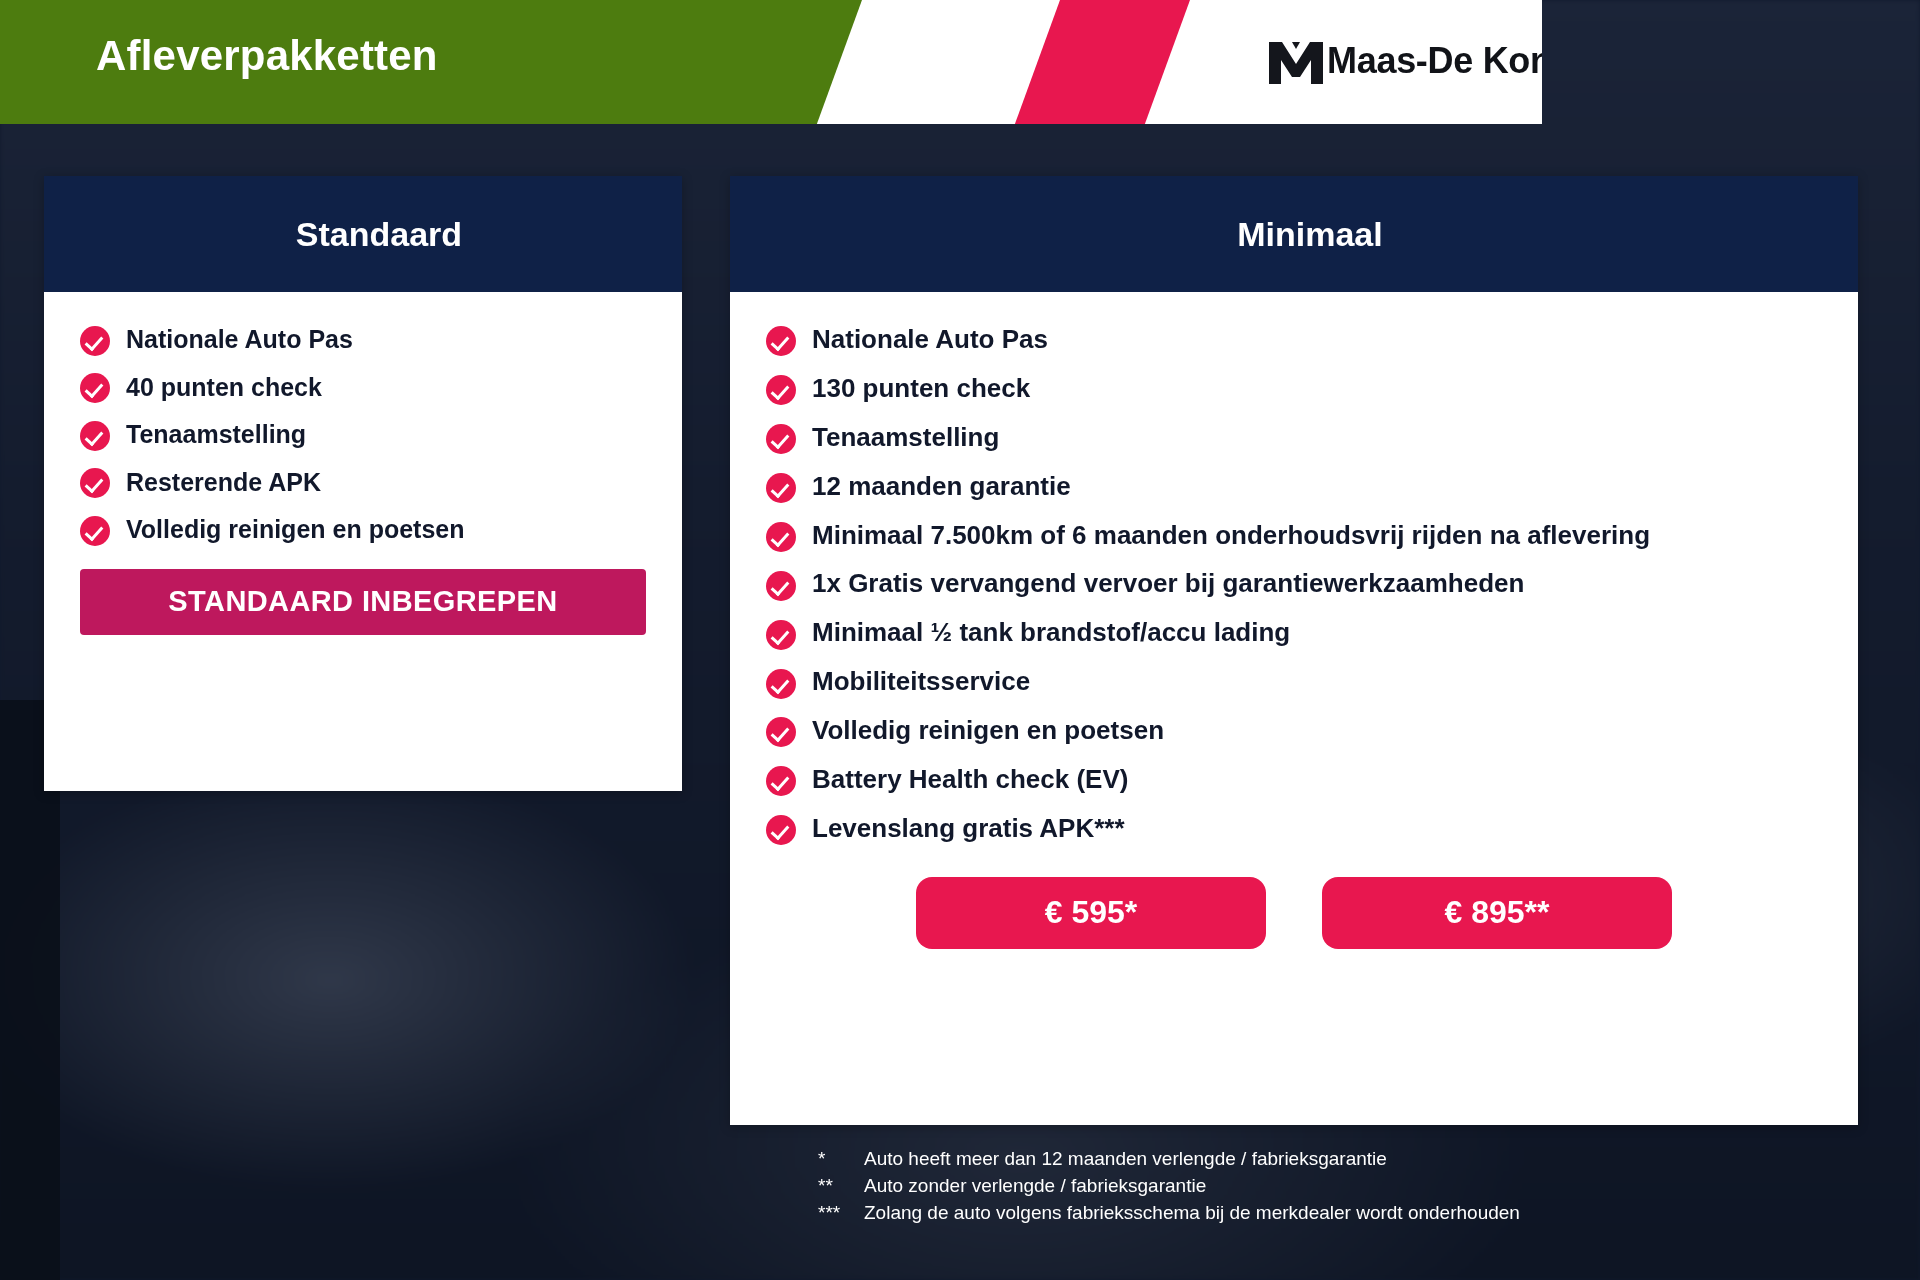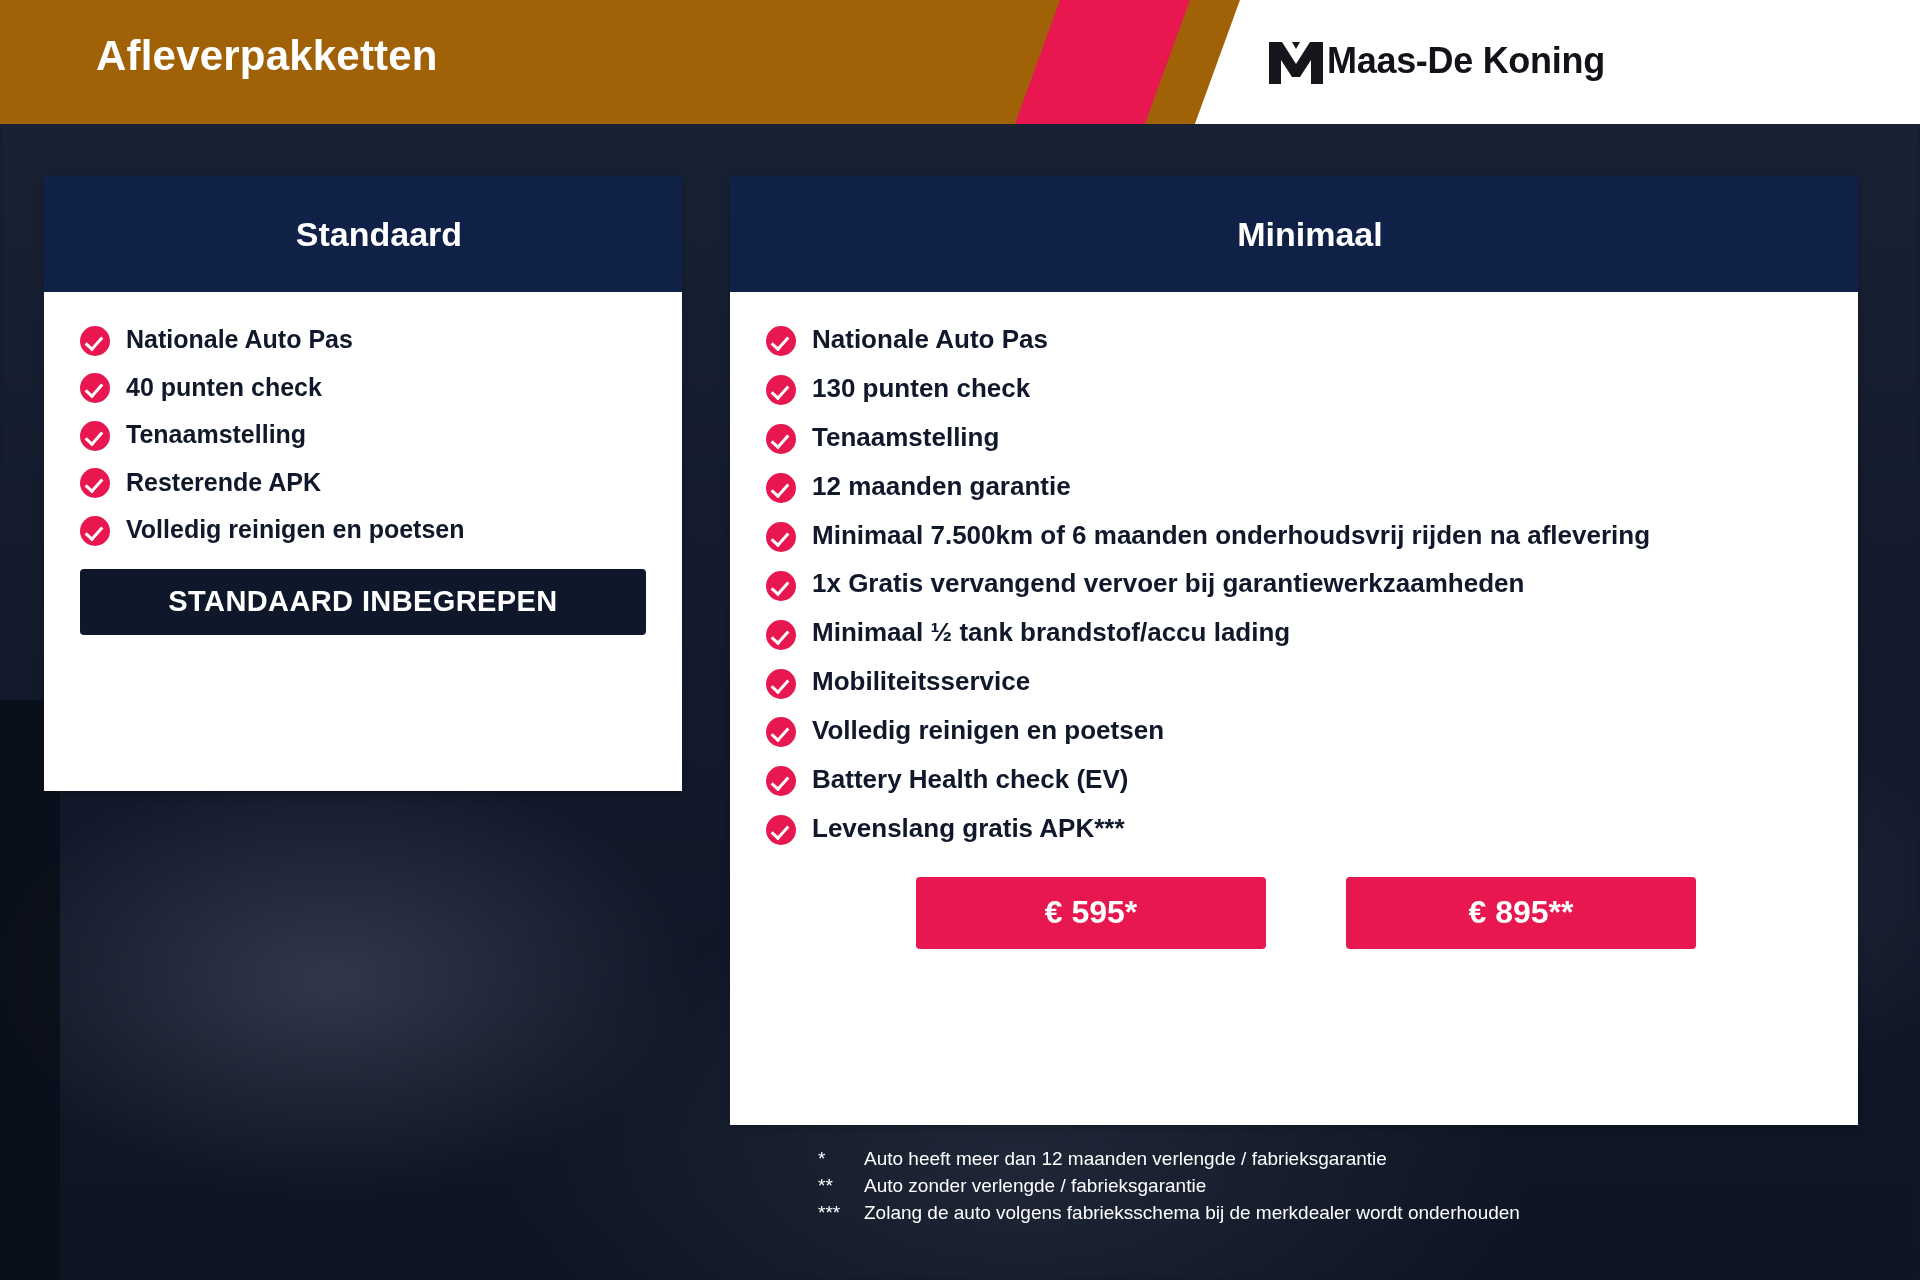--- a/index.html
+++ b/index.html
@@ -37,22 +37,22 @@
     left: 0; top: 700px;
     width: 60px; height: 580px;
     background: #0a0f1a;
     opacity: 0.9;
   }
 
   
   .header {
     position: absolute;
     left: 0; top: 0;
-    width: 1920px; height: 124px;
-    background: #a16207;
+    width: 1542px; height: 124px;
+    background: #4d7c0f;
     overflow: hidden;
   }
   .header-white {
     position: absolute;
     right: 0; top: 0;
     width: 740px; height: 124px;
     background: #ffffff;
     transform: skewX(-20deg);
     transform-origin: top left;
     right: -60px;
@@ -159,21 +159,21 @@
   .feat-text {
     color: #11182b;
     font-size: 25px;
     font-weight: bold;
     line-height: 1.38;
   }
   .card-app .feat-text { font-size: 26px; }
 
   .btn-standard {
     margin: 22px 36px 0 36px;
-    background: #0f172a;
+    background: #be185d;
     height: 66px;
     display: flex;
     align-items: center;
     justify-content: center;
     border-radius: 4px;
   }
   .btn-standard span {
     color: #ffffff;
     font-size: 29px;
     font-weight: bold;
@@ -185,22 +185,21 @@
     gap: 56px;
     margin-top: 30px;
   }
   .price-btn {
     background: #e8174f;
     width: 350px;
     height: 72px;
     display: flex;
     align-items: center;
     justify-content: center;
-    border-radius: 4px;
-    margin-left: 24px;
+    border-radius: 16px;
   }
   .price-btn span {
     color: #ffffff;
     font-size: 32px;
     font-weight: bold;
   }
 
   
   .footnotes {
     position: absolute;

